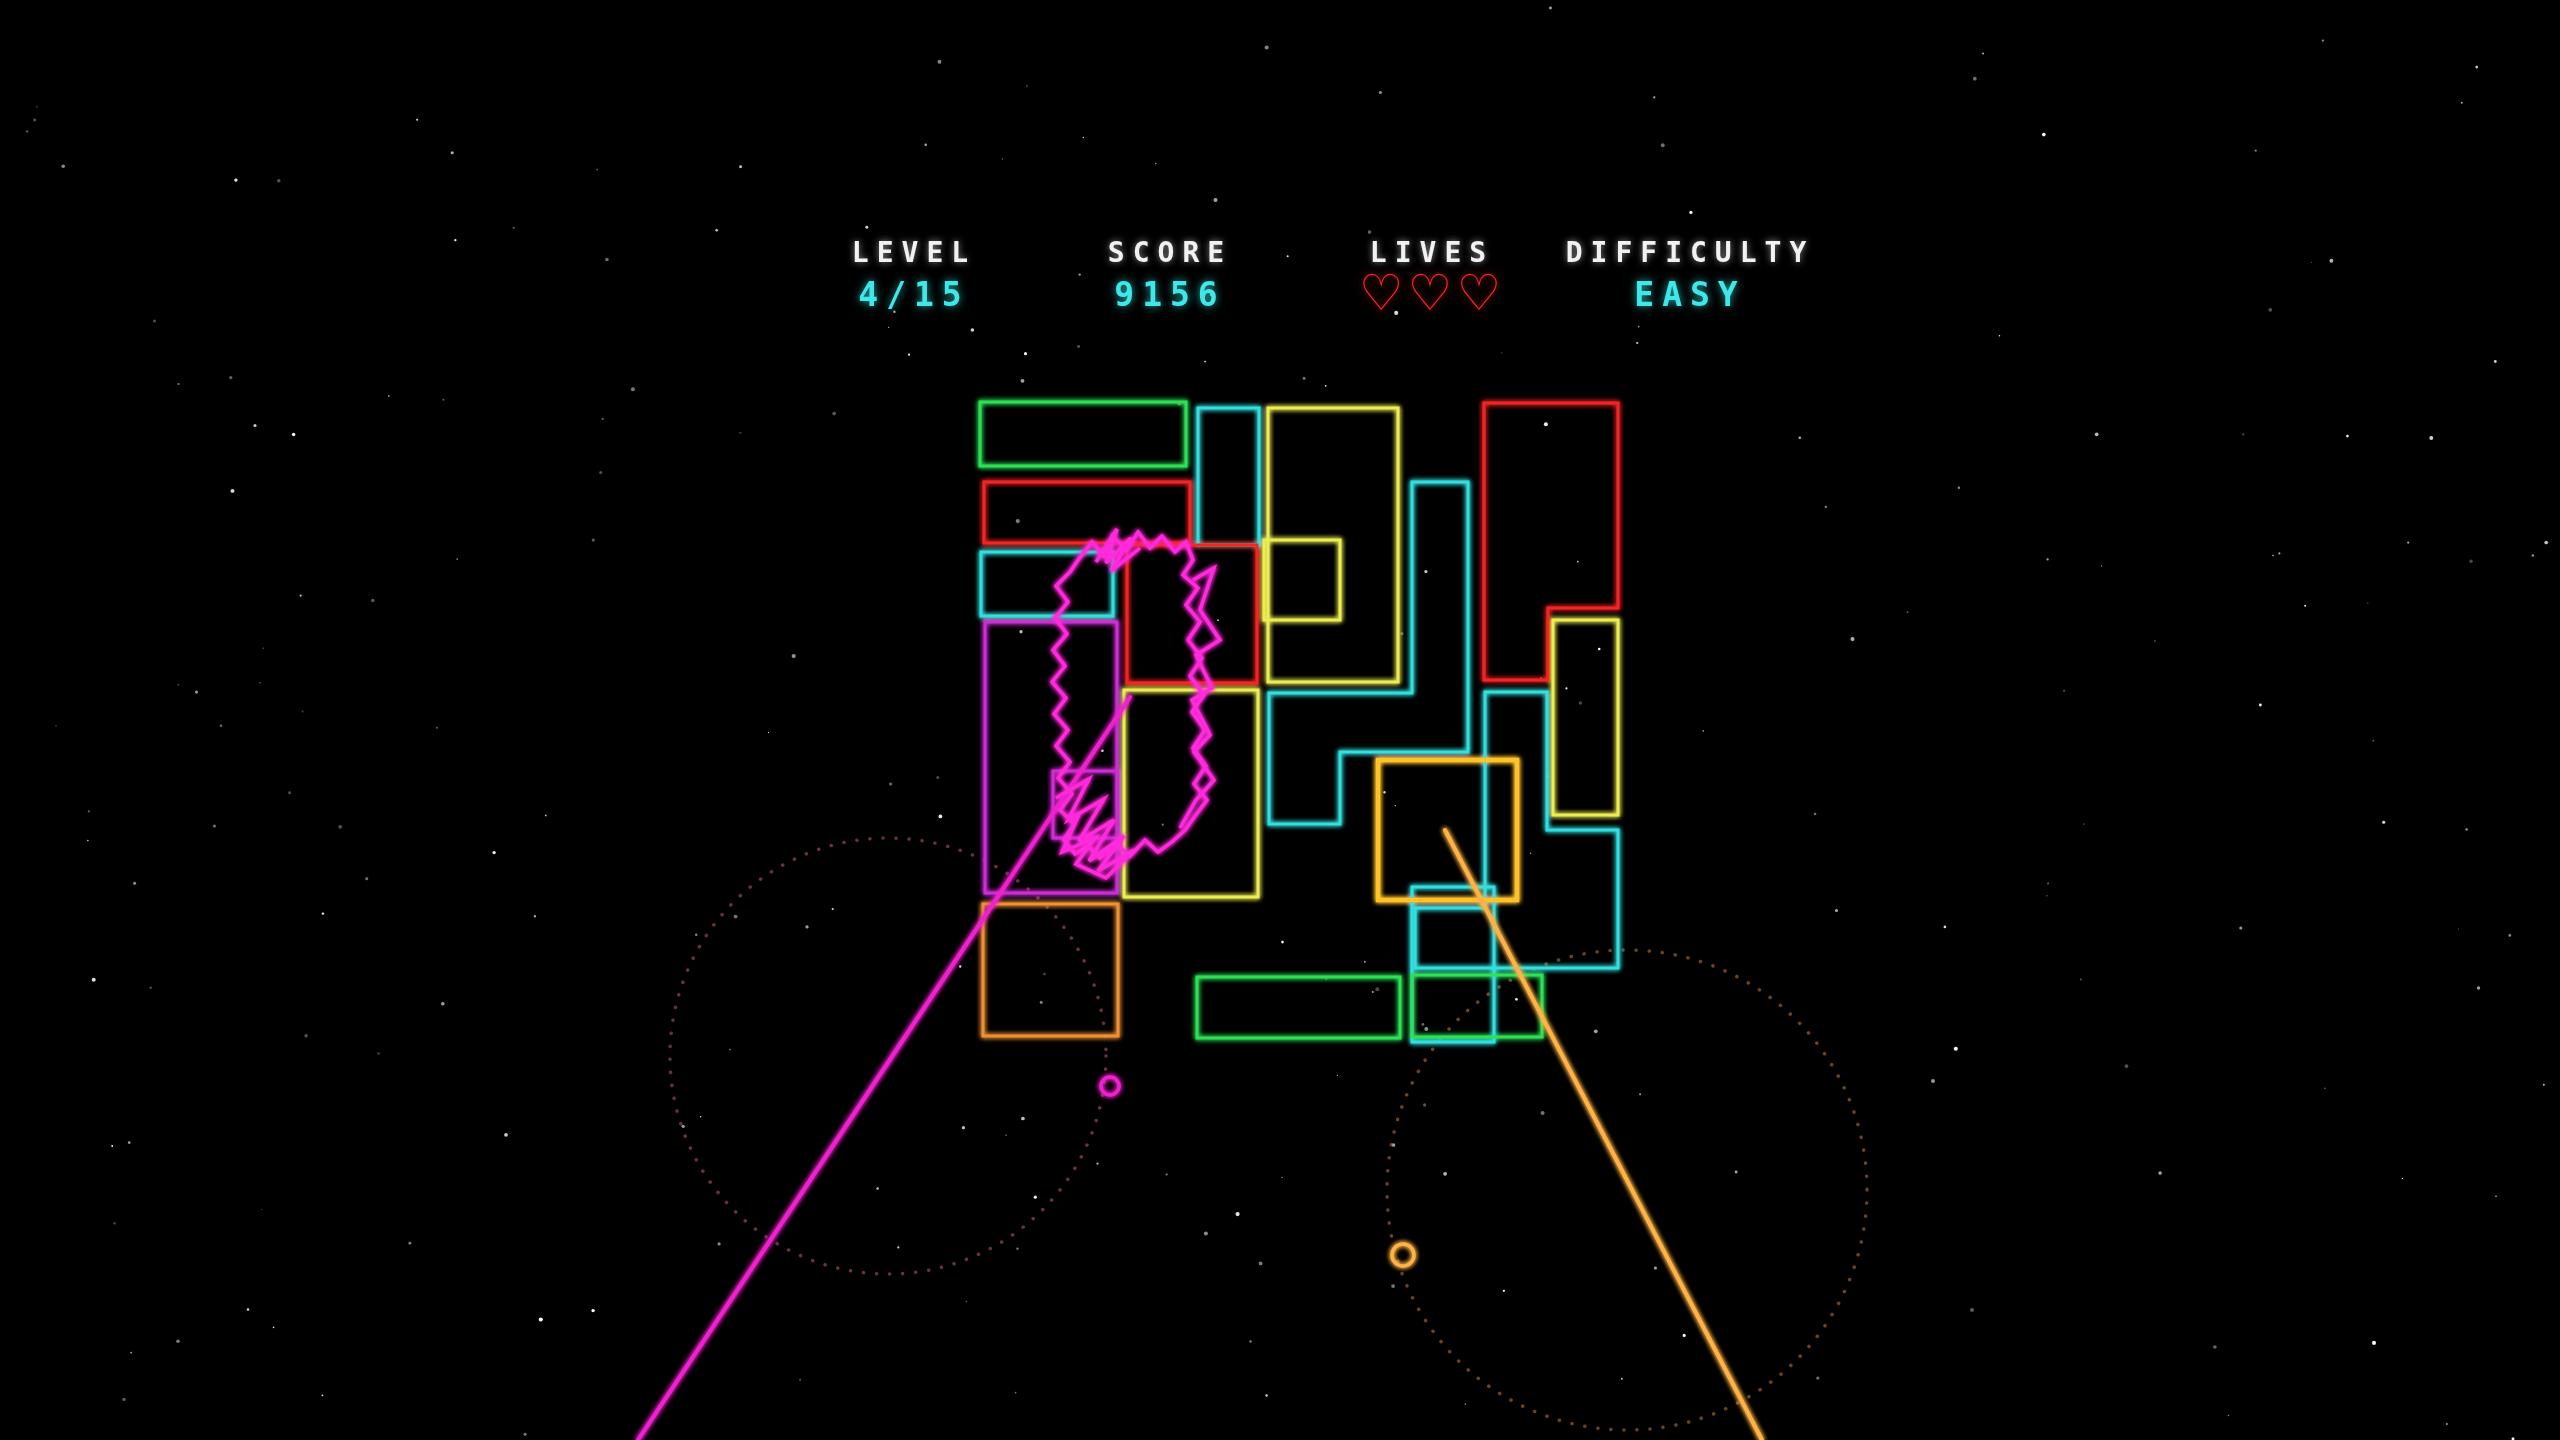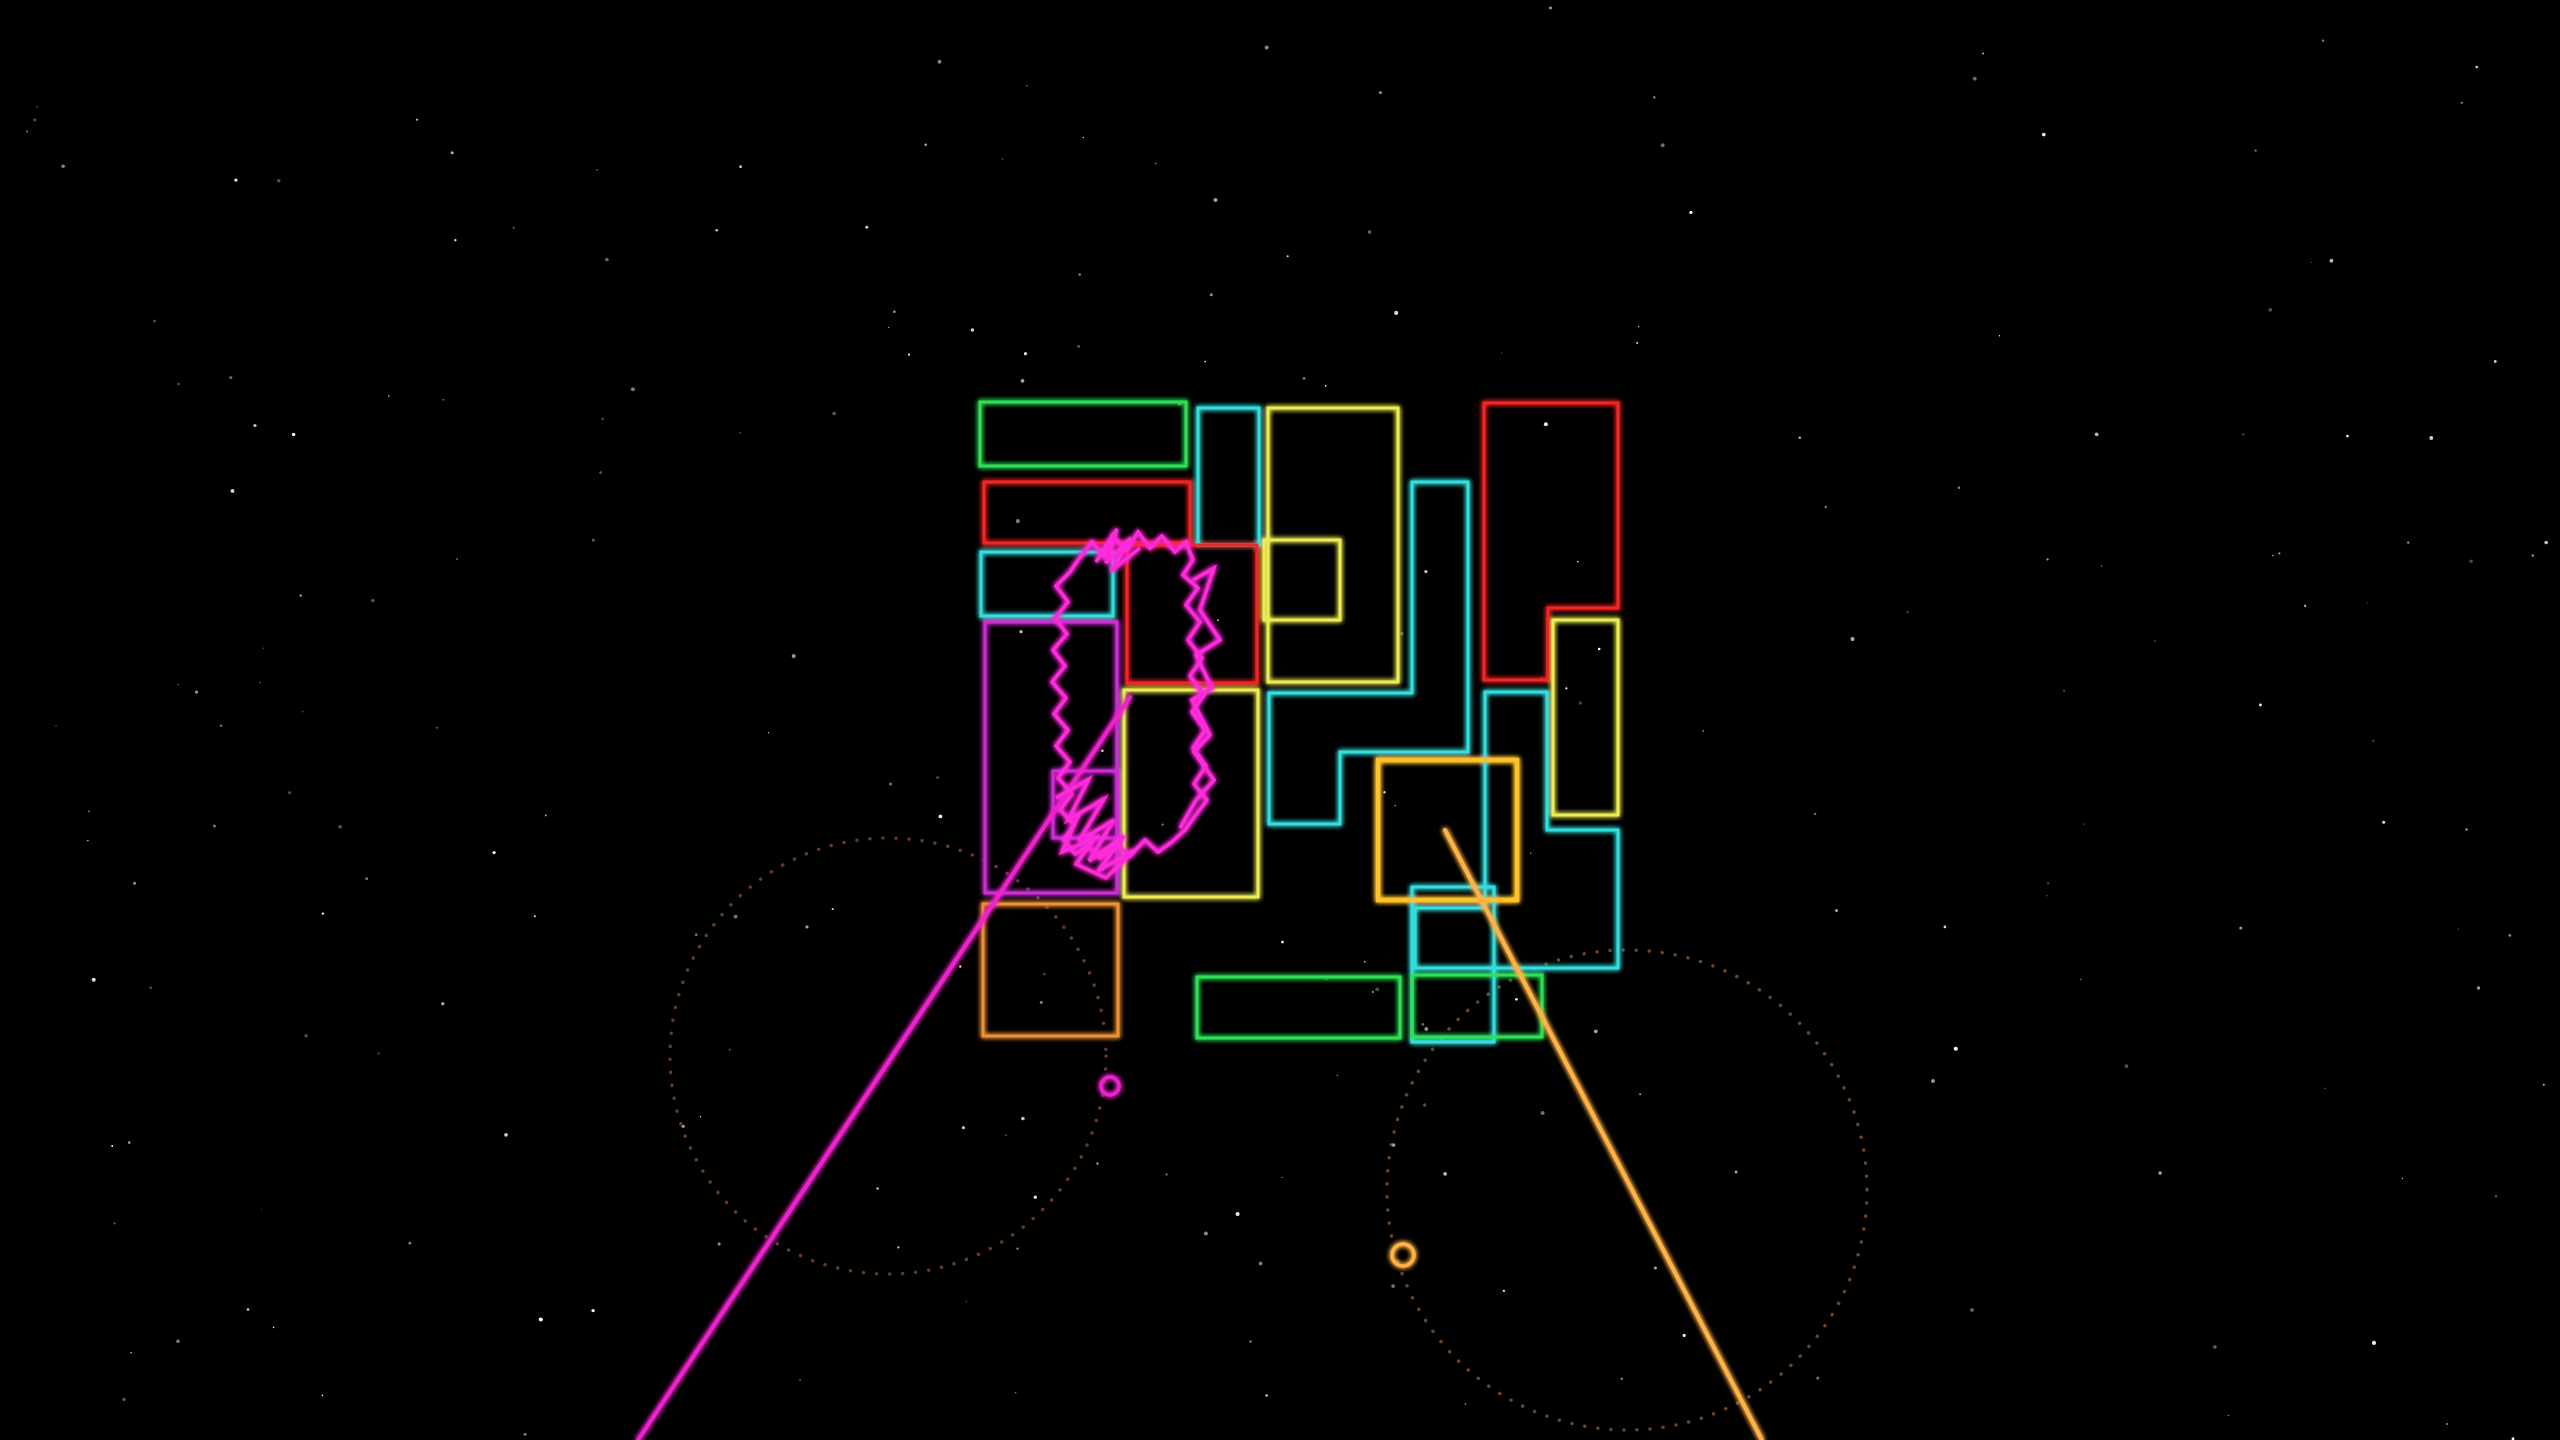--- a/index.html
+++ b/index.html
@@ -309,13 +309,31 @@
         <line x1="1445" y1="830" x2="1762" y2="1440" stroke="#ffb347" stroke-width="4" stroke-linecap="round"></line>
         <polyline points="1078,560 1092,542 1104,556 1112,536 1127,550 1138,532 1150,548 1162,536 1175,552 1186,542 1193,560 1183,575 1198,588 1186,605 1200,622 1188,640 1202,658 1190,676 1204,695 1192,712 1205,730 1193,748 1206,766 1194,784 1207,800 1195,816 1185,830 1172,842 1158,852 1145,840 1130,856 1116,844 1100,858 1088,846 1075,854 1064,840 1074,824 1060,810 1072,794 1058,778 1070,762 1056,746 1068,730 1054,714 1066,698 1052,682 1065,666 1053,650 1067,634 1055,618 1068,602 1056,586 1070,572 1078,560" fill="none" stroke="#ff2bdb" stroke-width="3.5" stroke-linejoin="miter"></polyline>
         <polyline points="1056,798 1089,779 1068,820 1104,799 1079,841 1114,820 1089,861 1124,836 1098,871 1134,850 1106,878 1076,864 1095,838 1062,852 1080,812" fill="none" stroke="#ff2bdb" stroke-width="3.5" stroke-linejoin="miter"></polyline>
         <polyline points="1096,562 1117,529 1106,563 1131,538 1111,571 1140,548" fill="none" stroke="#ff2bdb" stroke-width="3.5" stroke-linejoin="miter"></polyline>
         <polyline points="1193,580 1214,568 1200,610 1220,640 1196,655 1212,688 1192,700 1210,735 1194,752 1214,780 1196,800 1180,828" fill="none" stroke="#ff2bdb" stroke-width="3.5" stroke-linejoin="miter"></polyline>
         <circle cx="1110" cy="1086" r="9" fill="none" stroke="#ee22cc" stroke-width="3.5"></circle>
         <circle cx="1403" cy="1255" r="11" fill="none" stroke="#ffb347" stroke-width="3.5"></circle>
       </g>
   </svg>
 
+  <div class="hud">
+    <div class="hud-col" id="hud-level" style="top: 236px; left: 914px;">
+      <div class="hud-label">LEVEL</div>
+      <div class="hud-value">4/15</div>
+    </div>
+    <div class="hud-col" id="hud-score" style="top: 236px; left: 1170px;">
+      <div class="hud-label">SCORE</div>
+      <div class="hud-value">9156</div>
+    </div>
+    <div class="hud-col" id="hud-lives" style="top: 236px; left: 1432px;">
+      <div class="hud-label">LIVES</div>
+      <div class="hud-hearts" id="hearts-row"><span>♡</span><span>♡</span><span>♡</span></div>
+    </div>
+    <div class="hud-col" id="hud-difficulty" style="top: 236px; left: 1690px;">
+      <div class="hud-label">DIFFICULTY</div>
+      <div class="hud-value">EASY</div>
+    </div>
+  </div>
 </div>
 
 </body></html>

